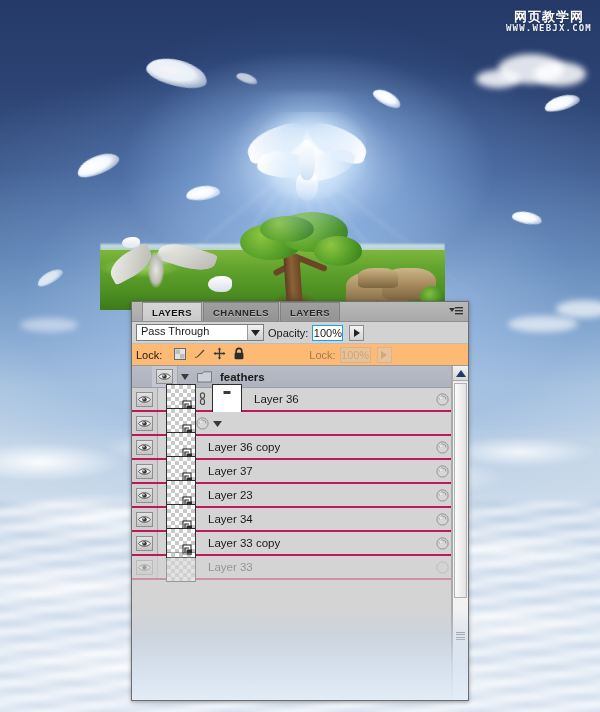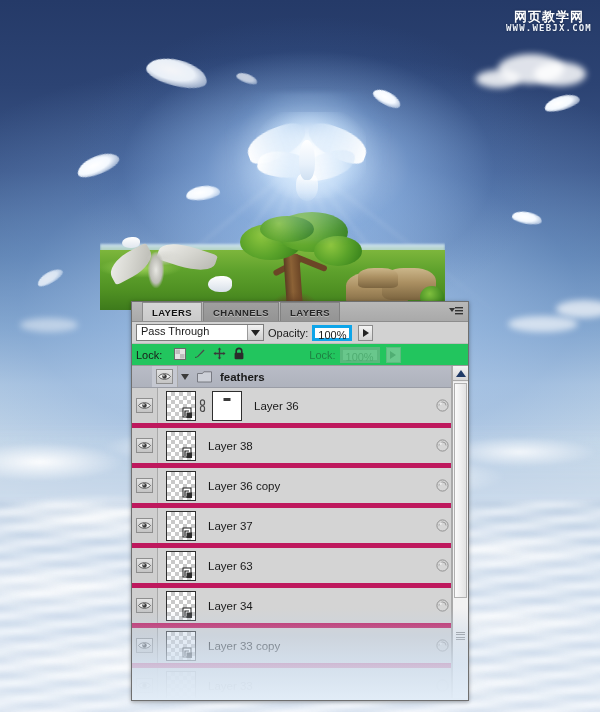--- a/index.html
+++ b/index.html
@@ -252,58 +252,58 @@
   }
   .combo-arrow {
     position: absolute; right: 0; top: 0;
     width: 16px; height: 15px;
     background: linear-gradient(to bottom, #f2f2f2, #cfcfcf);
     border-left: 1px solid #9a9a9a;
     display: flex; align-items: center; justify-content: center;
   }
   .op-label { font-size: 11px; color: #1a1a1a; }
   .numfield {
-    width: 40px; height: 16px;
-    background: #fff; border: 3px solid #0ea5e9;
+    width: 31px; height: 16px;
+    background: #fff; border: 1px solid #0ea5e9;
     font-size: 11px; text-align: center; line-height: 15px;
   }
   .spinner {
     width: 15px; height: 16px;
     background: linear-gradient(to bottom, #f4f4f4, #d2d2d2);
     border: 1px solid #8c8c8c;
     display: flex; align-items: center; justify-content: center;
     margin-left: 2px;
   }
 
   
   .lockrow {
     display: flex; align-items: center;
     height: 22px; padding: 0 4px;
-    background: #22c55e;
+    background: #fdba74;
     border-bottom: 1px solid #9a9a9a;
     gap: 10px;
   }
   .lock-label { font-size: 11px; }
   .lock-icons { display: flex; align-items: center; gap: 7px; margin-left: 2px; }
   .fill-group { display: flex; align-items: center; gap: 4px; margin-left: 54px; opacity: .42; }
   .numfield.dim { background: #cccccc; border-color: #a8a8a8; color: #8b8b8b; }
   .spinner.dim { background: #cfcfcf; border-color: #aeaeae; }
 
   
   .layerlist {
     position: relative;
     background: #d4d4d4;
     height: 332px;
     overflow: hidden;
   }
   .row {
     position: relative;
     display: flex; align-items: center;
-    height: 40px;
-    border-bottom: 5px solid #be185d;
+    height: 24px;
+    border-bottom: 2px solid #be185d;
     background: #d4d4d4;
   }
   .row.group {
     height: 22px;
     background: linear-gradient(to bottom, #b9bcc6 0%, #aeb2bd 100%);
     border-bottom: 1px solid #9a9da6;
     padding-left: 20px;
   }
   .eyecell {
     width: 26px; height: 100%;
@@ -617,21 +617,20 @@
             </svg>
           </span>
         </div>
         <div class="thumb">
           <svg class="tm-mark" viewBox="0 0 12 12">
             <rect x="1" y="1" width="8" height="9" fill="#ffffff" stroke="#1c1c1c" stroke-width="1"></rect>
             <path d="M3 9 L3 4 L7 4" fill="none" stroke="#1c1c1c" stroke-width="1.2"></path>
             <rect x="4.5" y="5.5" width="5.5" height="5.5" fill="#2b2b2b"></rect>
           </svg>
         </div>
-        <div class="layername">Layer 38</div>
         <div class="rowright">
           <span class="fxcircle">
             <svg width="13" height="13" viewBox="0 0 13 13">
               <circle cx="6.5" cy="6.5" r="5.6" fill="#d9d9d9" stroke="#5a5a5a" stroke-width="1"></circle>
               <path d="M3 6.5 A3.5 3.5 0 0 1 10 6.5" fill="none" stroke="#6e6e6e" stroke-width="1"></path>
               <circle cx="4.6" cy="4.6" r="1.3" fill="#ffffff"></circle>
             </svg>
           </span>
           <span class="rowtri">
             <svg width="9" height="6" viewBox="0 0 9 6">
@@ -719,21 +718,21 @@
             </svg>
           </span>
         </div>
         <div class="thumb">
           <svg class="tm-mark" viewBox="0 0 12 12">
             <rect x="1" y="1" width="8" height="9" fill="#ffffff" stroke="#1c1c1c" stroke-width="1"></rect>
             <path d="M3 9 L3 4 L7 4" fill="none" stroke="#1c1c1c" stroke-width="1.2"></path>
             <rect x="4.5" y="5.5" width="5.5" height="5.5" fill="#2b2b2b"></rect>
           </svg>
         </div>
-        <div class="layername">Layer 63</div>
+        <div class="layername">Layer 23</div>
         <div class="rowright">
           <span class="fxcircle">
             <svg width="13" height="13" viewBox="0 0 13 13">
               <circle cx="6.5" cy="6.5" r="5.6" fill="#d9d9d9" stroke="#5a5a5a" stroke-width="1"></circle>
               <path d="M3 6.5 A3.5 3.5 0 0 1 10 6.5" fill="none" stroke="#6e6e6e" stroke-width="1"></path>
               <circle cx="4.6" cy="4.6" r="1.3" fill="#ffffff"></circle>
             </svg>
           </span>
           <span class="rowtri">
             <svg width="9" height="6" viewBox="0 0 9 6">

